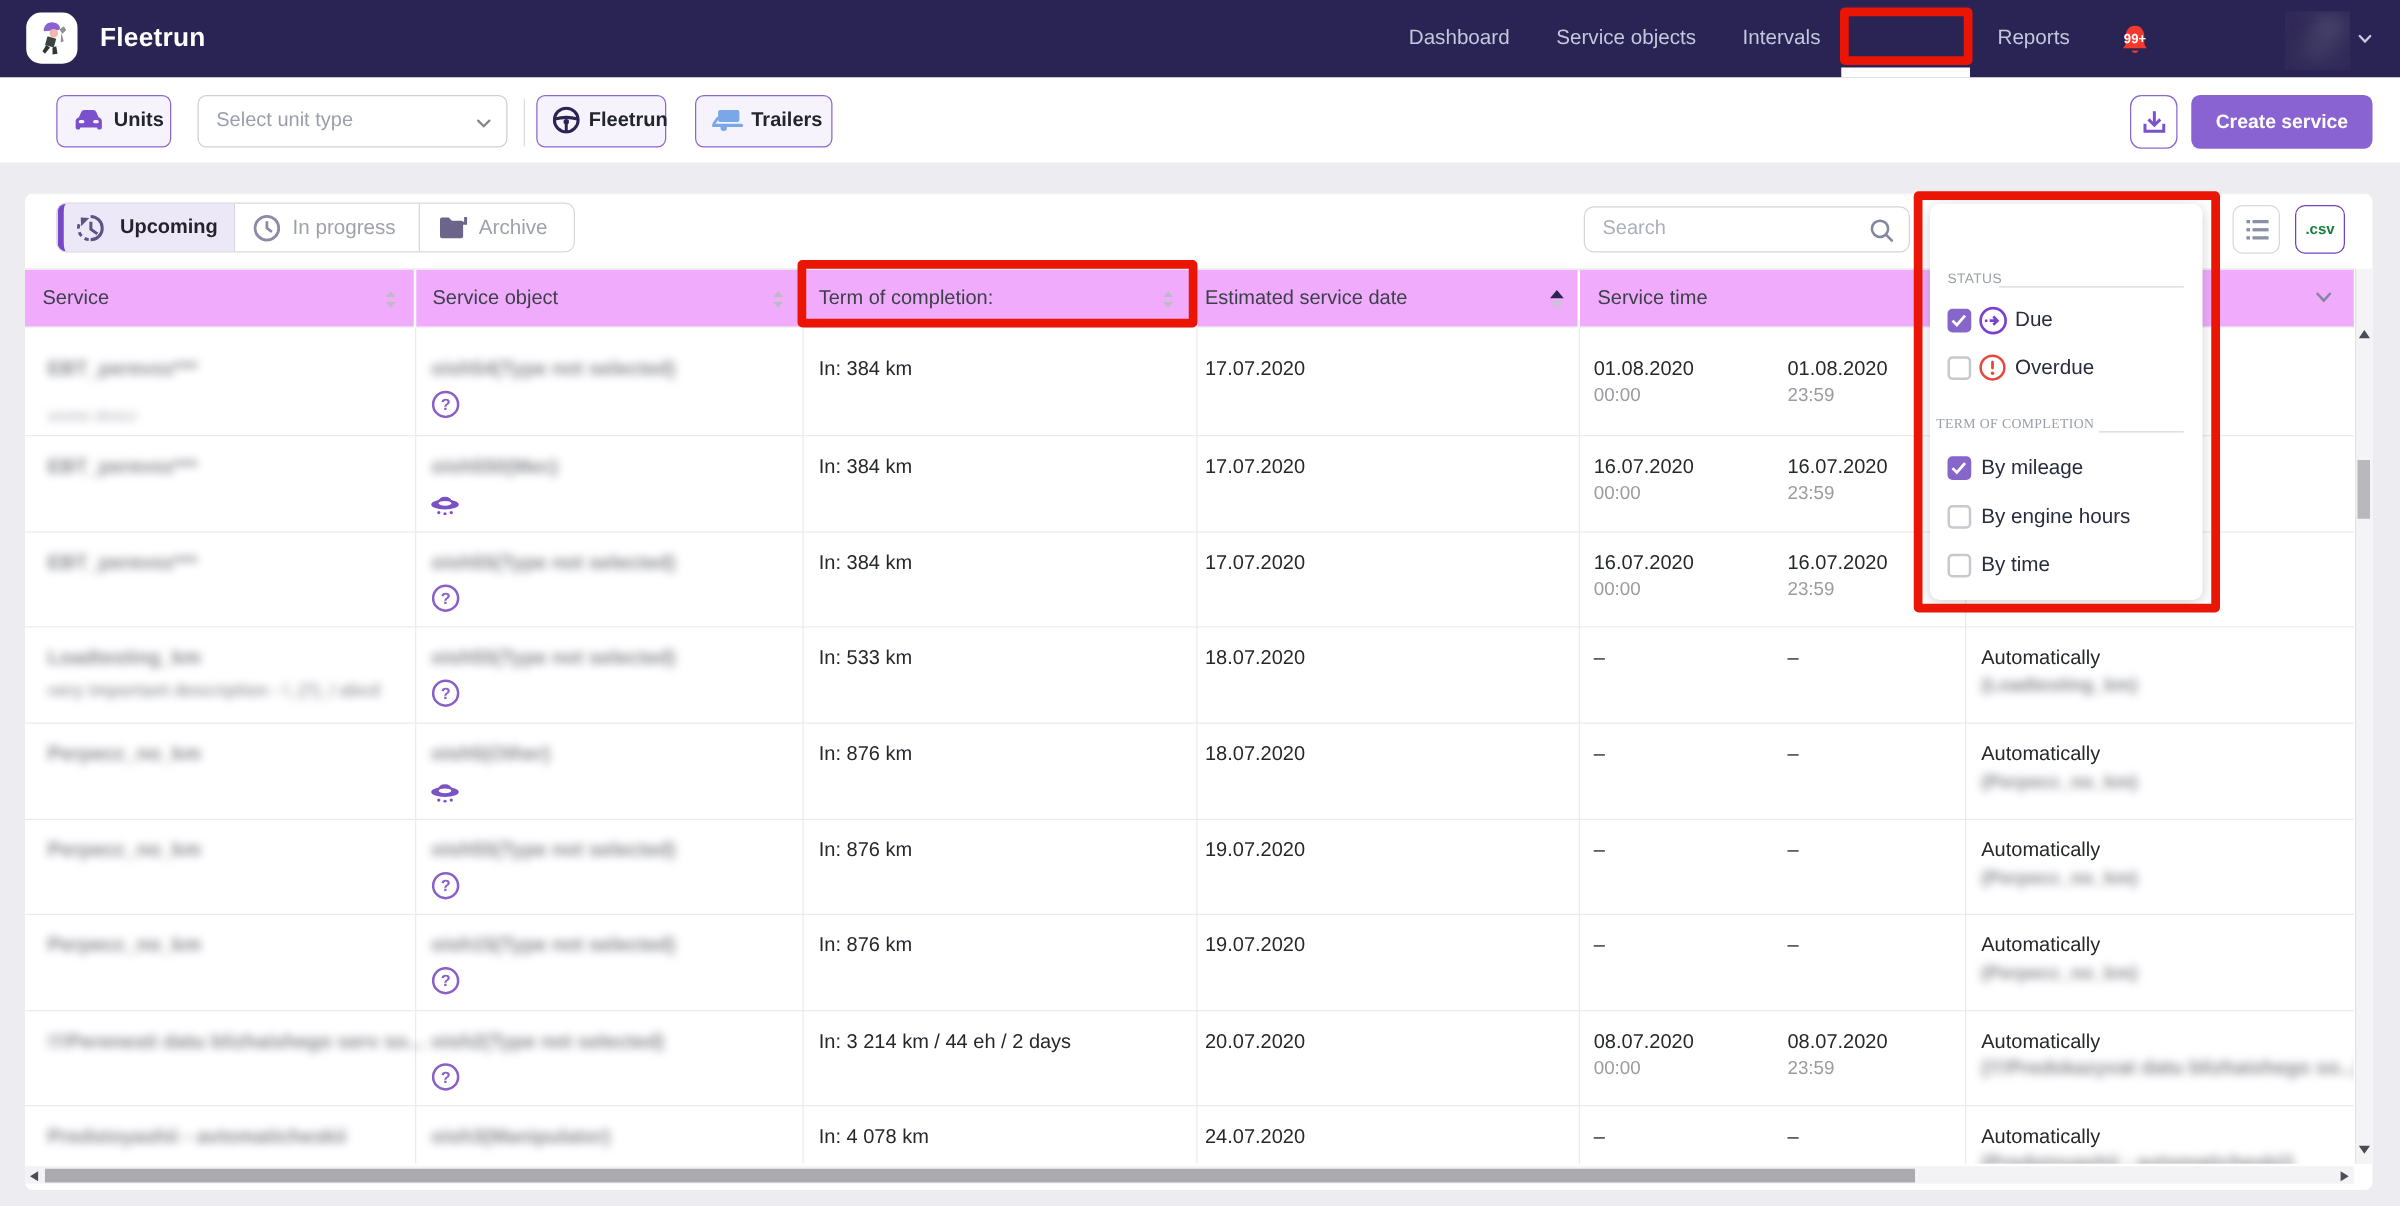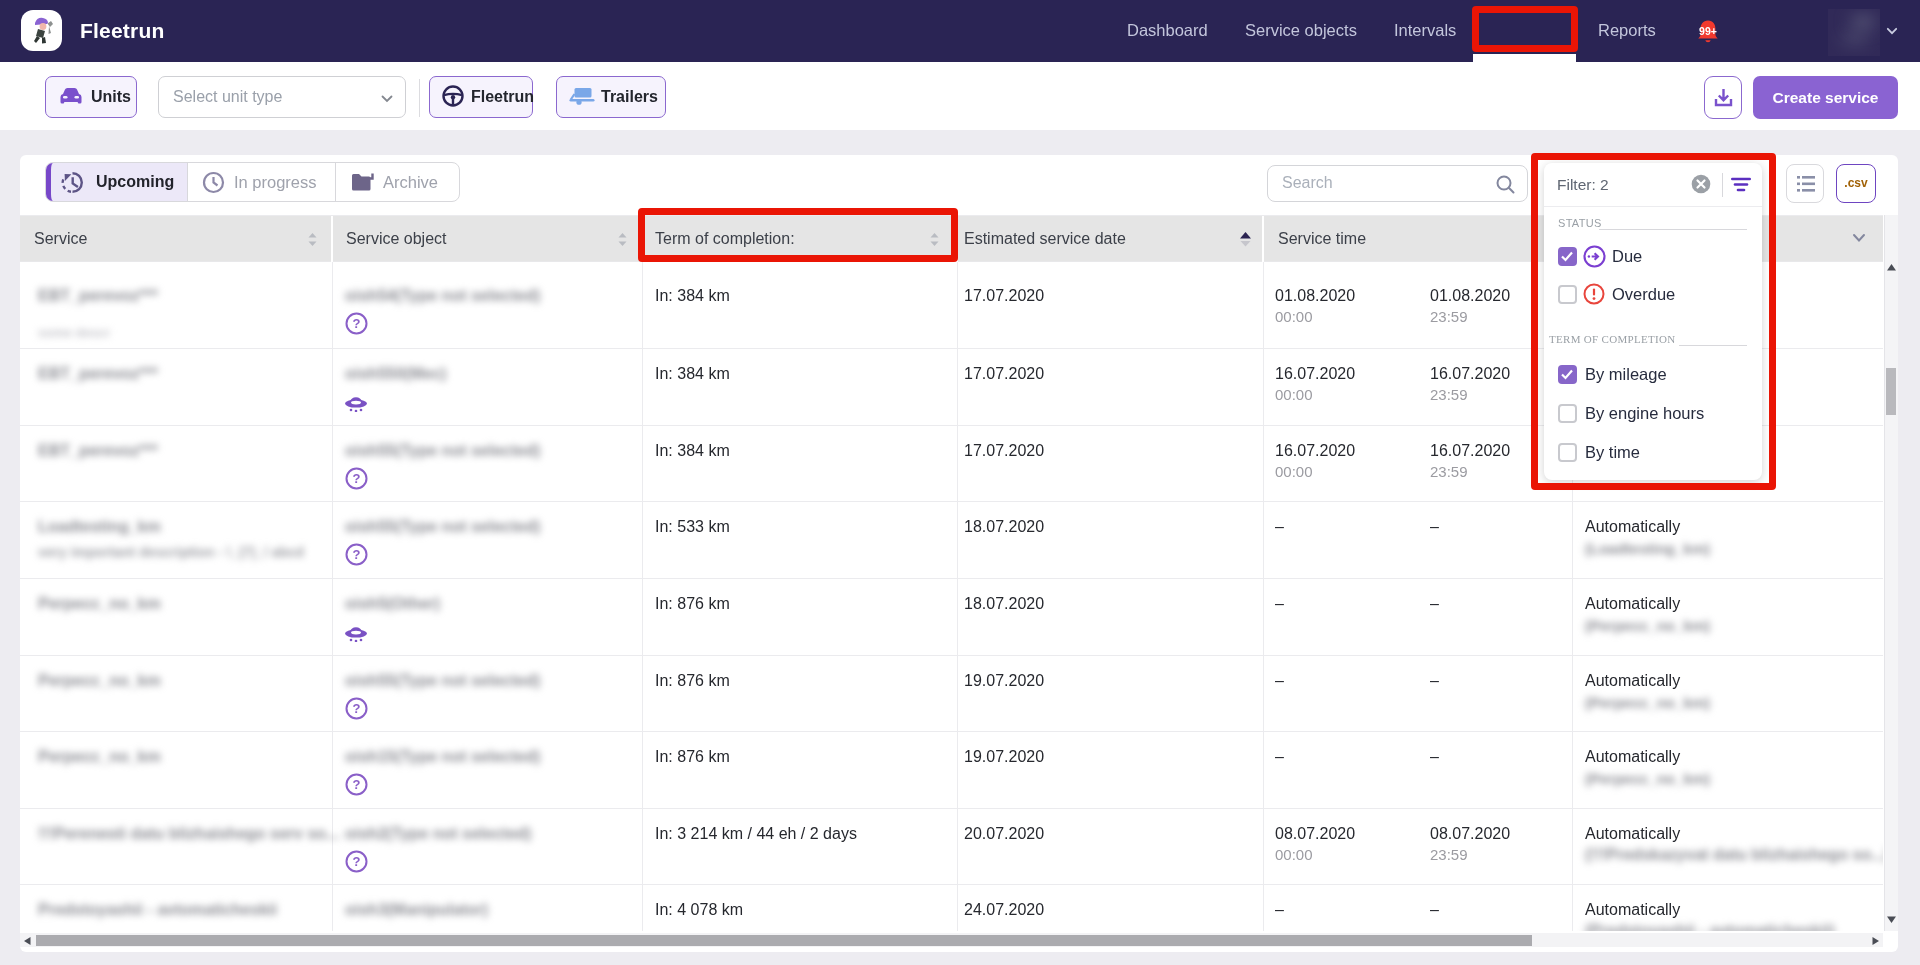--- a/index.html
+++ b/index.html
@@ -30,23 +30,23 @@
 .tabseg { position:absolute; top:0; height:38px; display:flex; align-items:center; }
 #tab1 { left:0; width:141px; background:#ece8f8; border-radius:7px 0 0 7px; border-left:5px solid #7747c9; }
 #tab2 { left:141px; width:148px; border-left:1px solid #d8d8dc; }
 #tab3 { left:289px; width:124px; border-left:1px solid #d8d8dc; }
 .tabseg .lbl1 { font-size:16px; font-weight:bold; color:#22232b; }
 .tabseg .lbl2 { font-size:16.5px; color:#9fa2ac; }
 
 #search { position:absolute; left:1247px; top:10px; width:261px; height:37px; border:1px solid #d4d5d9; border-radius:8px; }
 #search span { position:absolute; left:14px; top:8px; font-size:16px; color:#aab0ba; }
 #list-btn { position:absolute; left:1766px; top:9px; width:38px; height:39px; border:1px solid #d9d9dd; border-radius:8px; }
-#csv-btn { position:absolute; left:1816px; top:9px; width:40px; height:39px; border:1px solid #6e45c1; border-radius:8px; color:#a16207; font-weight:bold; font-size:12px; text-align:center; line-height:37px; }
-
-#thead { position:absolute; left:0; top:60px; width:1863px; height:47px; background:#e5e5e5; border-top:1px solid #ebebee; border-bottom:1px solid #e8e8ea; }
+#csv-btn { position:absolute; left:1816px; top:9px; width:40px; height:39px; border:1px solid #6e45c1; border-radius:8px; color:#15803d; font-weight:bold; font-size:12px; text-align:center; line-height:37px; }
+
+#thead { position:absolute; left:0; top:60px; width:1863px; height:47px; background:#f0abfc; border-top:1px solid #ebebee; border-bottom:1px solid #e8e8ea; }
 .th { position:absolute; top:14px; font-size:16px; color:#3c4049; }
 .vline { position:absolute; width:1px; background:#ebebee; }
 .vlineh { position:absolute; width:2px; background:#fff; }
 
 #rows { position:absolute; left:0; top:107px; width:1863px; height:669px; overflow:hidden; background:#fff; }
 .hline { position:absolute; left:0; width:1863px; height:1px; background:#ebebee; }
 .cellmain { position:absolute; font-size:16px; color:#26282e; }
 .cellsub { position:absolute; font-size:15px; color:#9b9ba1; }
 .blur1 { position:absolute; font-size:16px; font-weight:bold; color:#8a8b92; filter:blur(3.5px); white-space:nowrap; }
 .blur2 { position:absolute; font-size:14px; font-weight:bold; color:#9fa0a6; filter:blur(3.5px); white-space:nowrap; }
@@ -369,35 +369,20 @@
   <div id="hsb-thumb"></div>
   <svg class="abs" style="left:3px;top:781px;" width="9" height="10" viewBox="0 0 9 10">
       <path d="M7.5 1 L7.5 9 L1 5 Z" fill="#4a4d55"></path>
     </svg>
   <svg class="abs" style="left:1851px;top:781px;" width="9" height="10" viewBox="0 0 9 10">
       <path d="M1.5 1 L1.5 9 L8 5 Z" fill="#4a4d55"></path>
     </svg>
 </div>
 
 <div id="fpanel">
-  <div id="fhead">
-    <span class="ftitle">Filter: 2</span>
-    <svg class="abs" style="left:147px;top:11px;" width="20" height="20" viewBox="0 0 20 20">
-        <circle cx="10" cy="10" r="9.3" fill="#9ba0a6"></circle>
-        <path d="M6.5 6.5 L13.5 13.5 M13.5 6.5 L6.5 13.5" stroke="#fff" stroke-width="2.2" stroke-linecap="round"></path>
-      </svg>
-    <div id="fdiv"></div>
-    <svg class="abs" style="left:187px;top:14px;" width="20" height="16" viewBox="0 0 20 16">
-        <g stroke="#5b2fc0" stroke-width="2.6" stroke-linecap="round">
-          <line x1="1.3" y1="2" x2="18.7" y2="2"></line>
-          <line x1="4" y1="7.5" x2="16" y2="7.5"></line>
-          <line x1="7" y1="13" x2="13" y2="13"></line>
-        </g>
-      </svg>
-  </div>
   <div class="seclbl" style="left:14px; top:54px;">STATUS</div>
   <div class="secline" style="left:55px; top:66px; width:148px;"></div>
   <div class="cb on" style="left:14px; top:84px;"><svg width="18" height="18" viewBox="0 0 18 18">
         <path d="M4 9.5 L7.5 13 L14 5.5" stroke="#fff" stroke-width="2.2" fill="none"></path>
       </svg></div>
   <svg class="abs" style="left:39px;top:82px;" width="23" height="23" viewBox="0 0 23 23">
       <circle cx="11.5" cy="11.5" r="10" fill="none" stroke="#7b3fd1" stroke-width="2.1"></circle>
       <circle cx="5.9" cy="11.5" r="1.2" fill="#7b3fd1"></circle>
       <path d="M8.7 11.5 L14.6 11.5 M11.6 8.2 L15 11.5 L11.6 14.8" fill="none" stroke="#7b3fd1" stroke-width="2.1"></path>
     </svg>

